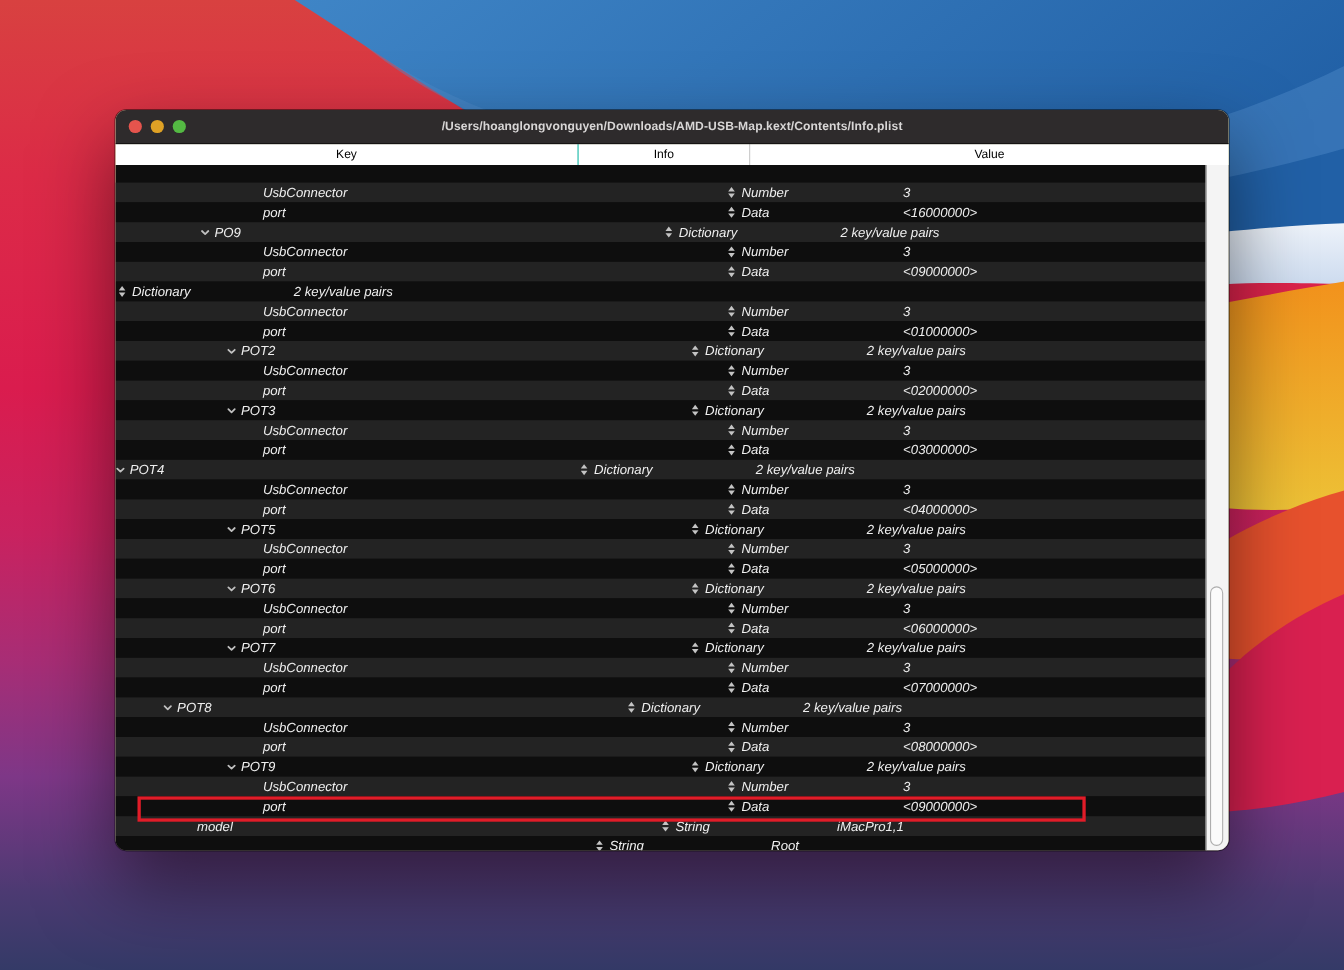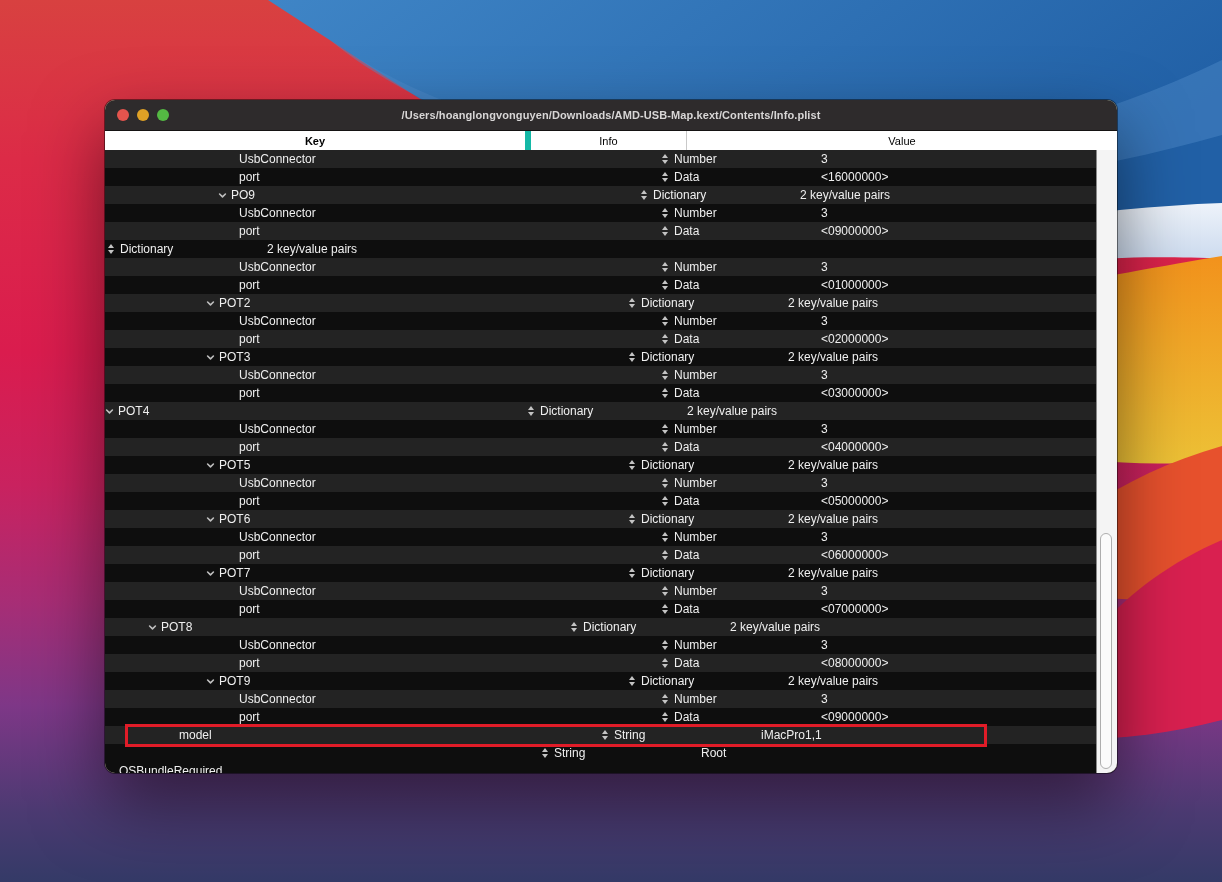--- a/index.html
+++ b/index.html
@@ -13,26 +13,26 @@
   .titlebar{position:relative;height:30px;background:#2e2b2c;
     border-bottom:1px solid #151313;display:flex;align-items:center;}
   .lights{position:absolute;left:12px;top:0;height:100%;display:flex;align-items:center;gap:8px;}
   .light{width:12px;height:12px;border-radius:50%;display:inline-block;}
   .title{width:100%;text-align:center;font-size:11px;font-weight:700;color:#d8d6d6;
     letter-spacing:.1px;}
   
   .header{height:19px;background:#ffffff;display:flex;align-items:stretch;
     font-size:11px;color:#000;}
   .hcell{display:flex;align-items:center;justify-content:center;}
-  .hc-key{width:420px;border-right:6px solid #14b8a6;font-weight:bold;}
+  .hc-key{width:420px;border-right:1px solid #14b8a6;}
   .hc-type{width:155px;border-right:1px solid #c9c9c9;}
   .hc-value{flex:1;}
   
   .body{position:relative;height:624px;background:#0e0e0e;}
-  .rows{position:absolute;left:0;top:0;width:992px;}
+  .rows{position:absolute;left:0;top:16px;width:992px;font-style:italic;}
   .row{height:18px;display:flex;align-items:center;font-size:12px;color:#efefef;}
   .row:nth-child(odd){background:#232323;}
   .row:nth-child(even){background:#0e0e0e;}
   .cell-key{width:420px;display:flex;align-items:center;overflow:hidden;white-space:nowrap;}
   .chev{width:9px;height:9px;margin-right:4px;flex:none;}
   .cell-type{width:155px;display:flex;align-items:center;gap:6px;padding-left:2px;
     overflow:hidden;white-space:nowrap;}
   .cell-value{flex:1;padding-left:5px;overflow:hidden;white-space:nowrap;}
   .stepper{display:flex;flex-direction:column;align-items:center;width:7px;flex:none;}
   .tri-up{width:0;height:0;border-left:3px solid transparent;border-right:3px solid transparent;
@@ -128,21 +128,21 @@
     <div class="cell-type">
       <span class="stepper">
         <span class="tri-up"></span>
                 <span class="tri-down"></span>
       </span>
       <span class="type-label">Data</span>
     </div>
     <div class="cell-value">&lt;16000000&gt;</div>
   </div>
           <div class="row">
-    <div class="cell-key" style="padding-left: 77px; margin-left: 36px;">
+    <div class="cell-key" style="padding-left: 77px;">
       <svg class="chev" viewBox="0 0 9 9" style="margin-right: 4px;">
                 <path d="M1.6,3 L4.5,5.8 L7.4,3" fill="none" stroke="#c0c0c0" stroke-width="1.6" stroke-linecap="round" stroke-linejoin="round"></path>
               </svg>
       <span class="key-label">PO9</span>
     </div>
     <div class="cell-type">
       <span class="stepper">
         <span class="tri-up"></span>
                 <span class="tri-down"></span>
       </span>

